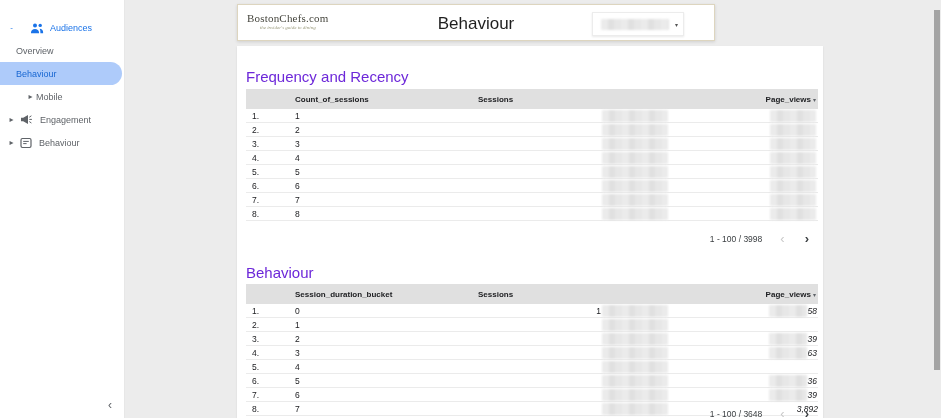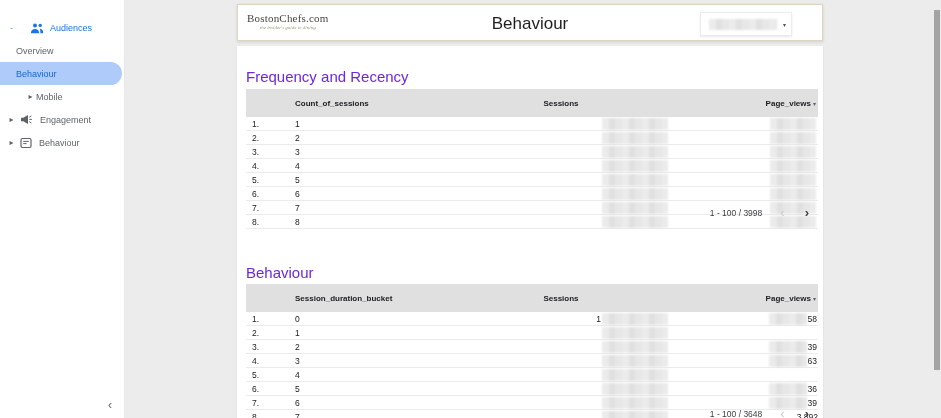--- a/index.html
+++ b/index.html
@@ -17,56 +17,56 @@
   .sub { padding-left:16px; }
   .item-behaviour-sel { width:122px; background:#aecbfa; border-radius:0 12px 12px 0; color:#1967d2; font-weight:500; }
   .item-mobile { padding-left:27px; }
   .item-mobile .glyph { margin-right:2px; }
   .item-top { padding-left:8px; }
   .item-top .nav-icon { margin-left:5px; margin-right:7px; }
   .nav-icon { display:inline-flex; }
   .sidebar-collapse { position:absolute; bottom:7px; right:12px; font-size:12px; color:#5f6368; cursor:pointer; line-height:1; }
 
   
-  .header-card { position:absolute; left:237px; top:4px; width:586px; height:37px; background:#fff;
+  .header-card { position:absolute; left:237px; top:4px; width:478px; height:37px; background:#fff;
     border:1px solid #ddd5bf; box-shadow:0 1px 3px rgba(0,0,0,.12); z-index:2; }
   .logo { position:absolute; left:9px; top:7px; text-align:center; }
   .logo-title { font-family:"Liberation Serif","DejaVu Serif",serif; font-size:11px; color:#45453d; letter-spacing:.2px; }
   .logo-tagline { font-family:"Liberation Serif","DejaVu Serif",serif; font-style:italic; font-size:5px; color:#9b9b7d; margin-top:1px; }
   .page-title { position:absolute; left:0; right:0; top:9px; text-align:center; font-size:17px; color:#1f1f1f; }
   .range-selector { position:absolute; right:30px; top:7px; width:92px; height:24px; background:#fff; border:1px solid #ececec;
     box-shadow:0 1px 2px rgba(0,0,0,.09); display:flex; align-items:center; justify-content:flex-end; padding:0 5px; cursor:pointer; }
   .range-redact { width:68px; height:11px; margin-right:6px; }
   .selector-caret { font-size:6px; color:#555; }
 
   
   .content-card { position:absolute; left:237px; top:46px; width:586px; height:380px; background:#fff;
     box-shadow:0 1px 2px rgba(0,0,0,.09); z-index:1; }
   .section-title { position:absolute; left:9px; font-size:15px; color:#6d28d9; font-weight:400; }
   .t-freq-title { top:22px; } .t-eng-title { top:218px; }
   .dtable { position:absolute; left:9px; width:572px; }
   .t-freq { top:43px; } .t-eng { top:238px; }
   .thead, .trow { display:grid; grid-template-columns:44px 1fr 190px 150px; align-items:center; }
-  .thead { height:28px; background:#e0e0e0; font-size:8px; font-weight:bold; color:#202124; }
+  .thead { height:20px; background:#e0e0e0; font-size:8px; font-weight:bold; color:#202124; }
   .trow { height:14px; border-bottom:1px solid #ebebeb; font-size:8.5px; color:#202124; }
   .c-idx { padding-left:6px; }
   .c-dim { padding-left:5px; }
-  .th-sessions { text-align:center; padding-right:24px; }
+  .th-sessions { text-align:left; padding-right:24px; }
   .th-pv { text-align:right; padding-right:2px; cursor:pointer; }
   .sort-caret { font-size:6px; color:#5f6368; margin-left:2px; }
   .c-sess, .c-pv { display:flex; justify-content:flex-end; align-items:center; height:100%; }
   .sess-prefix { margin-right:1px; }
   .redact { filter:blur(1.2px); border-radius:1px;
     background:repeating-linear-gradient(90deg,#ebebeb 0 7px,#e0e0e0 7px 13px,#e7e7e7 13px 20px); }
   .redact-sess { width:66px; height:12px; }
   .redact-pv { width:46px; height:12px; }
   .t-eng .redact-pv { width:38px; }
-  .pv-suffix, .pv-full { margin-left:1px; }
+  .pv-suffix, .pv-full { margin-left:1px;font-style:italic; }
   .pagination { position:absolute; right:14px; display:flex; align-items:center; font-size:8.5px; color:#3c4043; }
-  .pag-freq { top:160px; } .pag-eng { top:361px; }
+  .pag-freq { top:186px; } .pag-eng { top:361px; }
   .pag-range { margin-right:18px; }
   .pag-prev { color:#c9c9c9; font-size:13px; margin-right:20px; cursor:default; line-height:1; }
   .pag-next { color:#3c4043; font-size:13px; cursor:pointer; line-height:1; font-weight:bold; }
 
   
   .scrollbar-thumb { position:absolute; right:1px; top:10px; width:6px; height:360px; background:#a4a4a4; z-index:5; }
 </style>
 </head>
 <body>
 

